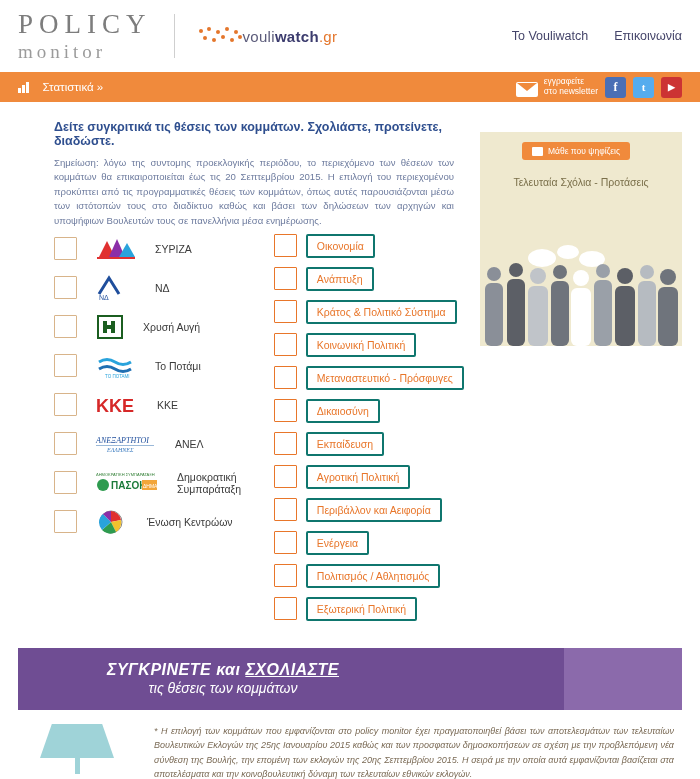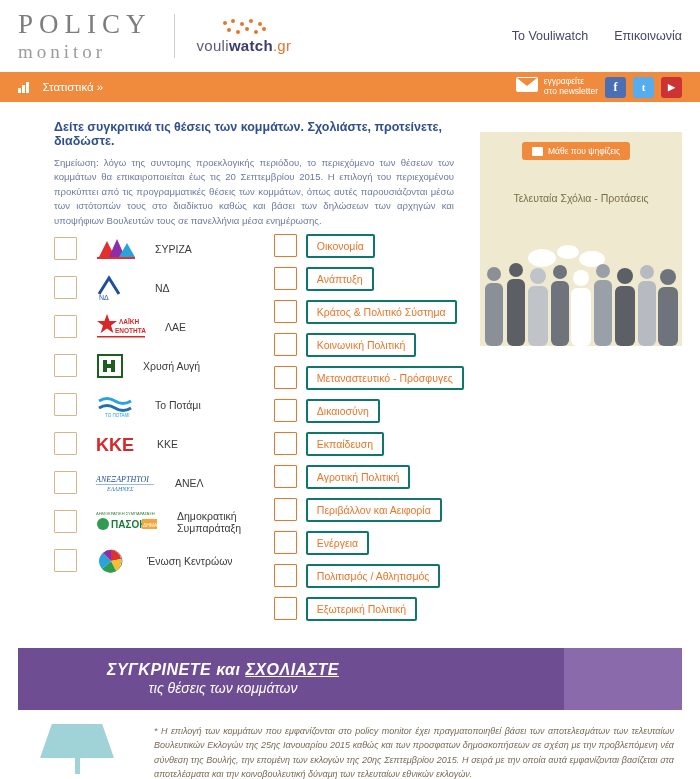--- a/index.html
+++ b/index.html
@@ -33,21 +33,21 @@
     color: #7d7d7d;
     font-weight: normal;
   }
   .logo-policy .l2 {
     font-size: 19px;
     letter-spacing: 4px;
     color: #9b9b9b;
     margin-top: 4px;
   }
   .logo-sep { width: 1px; height: 44px; background: #cfcfcf; margin: 0 12px; }
-  .vw-block { display:flex; flex-direction: column; align-items:center; }
+  .vw-block { display:flex; align-items:center; }
   .vw-dots { width: 46px; height: 18px; position: relative; }
   .vw-dots i {
     position: absolute; width: 4px; height: 4px; border-radius: 50%;
     background: #e4762c; display:block;
   }
   .vw-name { font-size: 15px; color: #5b5b7a; letter-spacing: .3px; }
   .vw-name b { color: #3c3c6e; font-weight: bold; }
   .vw-name .gr { color: #e4762c; }
   .top-nav {
     margin-left: auto;
@@ -66,21 +66,21 @@
   }
   .stats-link {
     color: #ffffff; font-size: 11.5px; display: flex; align-items: center; gap: 14px;
   }
   .bars-icon { display: inline-flex; align-items: flex-end; gap: 1.5px; height: 11px; }
   .bars-icon span { width: 2.5px; background: #fff; display: block; }
   .bars-icon span:nth-child(1){height:5px;}
   .bars-icon span:nth-child(2){height:8px;}
   .bars-icon span:nth-child(3){height:11px;}
   .bar-right { margin-left: auto; display: flex; align-items: center; gap: 7px; }
-  .newsletter { display: flex; align-items: flex-start; gap: 6px; }
+  .newsletter { display: flex; align-items: flex-end; gap: 6px; }
   .env {
     width: 22px; height: 15px; background: #fff; border-radius: 2px;
     position: relative; overflow: hidden;
   }
   .env:after {
     content: ""; position: absolute; left: 1px; top: 1px;
     width: 20px; height: 10px;
     border-top: 8px solid #f08a3c; border-left: 10px solid transparent; border-right: 10px solid transparent;
     box-sizing: border-box;
   }
@@ -141,21 +141,21 @@
     background: #efe9cf; height: 214px; position: relative; overflow: hidden;
     margin-top: 16px;
   }
   .vote-btn {
     background: #f08a3c; color: #fff; font-size: 8.5px;
     padding: 4px 10px; border-radius: 3px; display: inline-flex; align-items:center; gap:5px;
     position: absolute; top: 10px; left: 42px;
   }
   .vote-icon { width: 11px; height: 9px; background:#fff; border-radius:1px; display:inline-block;}
   .panel-title {
-    position: absolute; top: 60px; left: 10px; right: 10px;
+    position: absolute; top: 44px; left: 10px; right: 10px;
     text-align: center; font-size: 10.5px; color: #7a6f4a;
   }
   .crowd { position: absolute; bottom: 0; left: 0; width: 100%; height: 118px; }
 
   
   .banner {
     margin: 18px 18px 0 18px; height: 62px; background: #6f4d93;
     display: flex; align-items: center; position: relative; overflow: hidden;
   }
   .banner-stripe {
@@ -271,32 +271,20 @@
           <div class="cb"></div>
           <div class="logo-box">
             <svg width="42" height="28" viewBox="0 0 42 28">
               <path d="M4 20 L14 4 L24 20" stroke="#1f4e9c" stroke-width="3" fill="none"></path>
               <text x="4" y="26" font-size="7" fill="#1f4e9c" font-family="Liberation Sans">ΝΔ</text>
             </svg>
           </div>
           <div class="party-name">ΝΔ</div>
         </div>
 
-        <div class="row">
-          <div class="cb"></div>
-          <div class="logo-box">
-            <svg width="52" height="30" viewBox="0 0 52 30">
-              <polygon points="12,2 14.6,9 22,9 16,13.5 18.4,21 12,16.5 5.6,21 8,13.5 2,9 9.4,9" fill="#d62828"></polygon>
-              <text x="24" y="12" font-size="6.5" fill="#d62828" font-family="Liberation Sans" font-weight="bold">ΛΑΪΚΗ</text>
-              <text x="20" y="21" font-size="6.5" fill="#d62828" font-family="Liberation Sans" font-weight="bold">ΕΝΟΤΗΤΑ</text>
-              <rect x="2" y="24" width="48" height="1.5" fill="#d62828"></rect>
-            </svg>
-          </div>
-          <div class="party-name">ΛΑΕ</div>
-        </div>
 
         <div class="row">
           <div class="cb"></div>
           <div class="logo-box">
             <svg width="30" height="28" viewBox="0 0 30 28">
               <rect x="3" y="3" width="24" height="22" fill="#ffffff" stroke="#1b5e20" stroke-width="2"></rect>
               <path d="M8 8 h4 v4 h4 v-4 h4 v12 h-4 v-4 h-4 v4 h-4 z" fill="#1b5e20"></path>
             </svg>
           </div>
           <div class="party-name">Χρυσή Αυγή</div>

